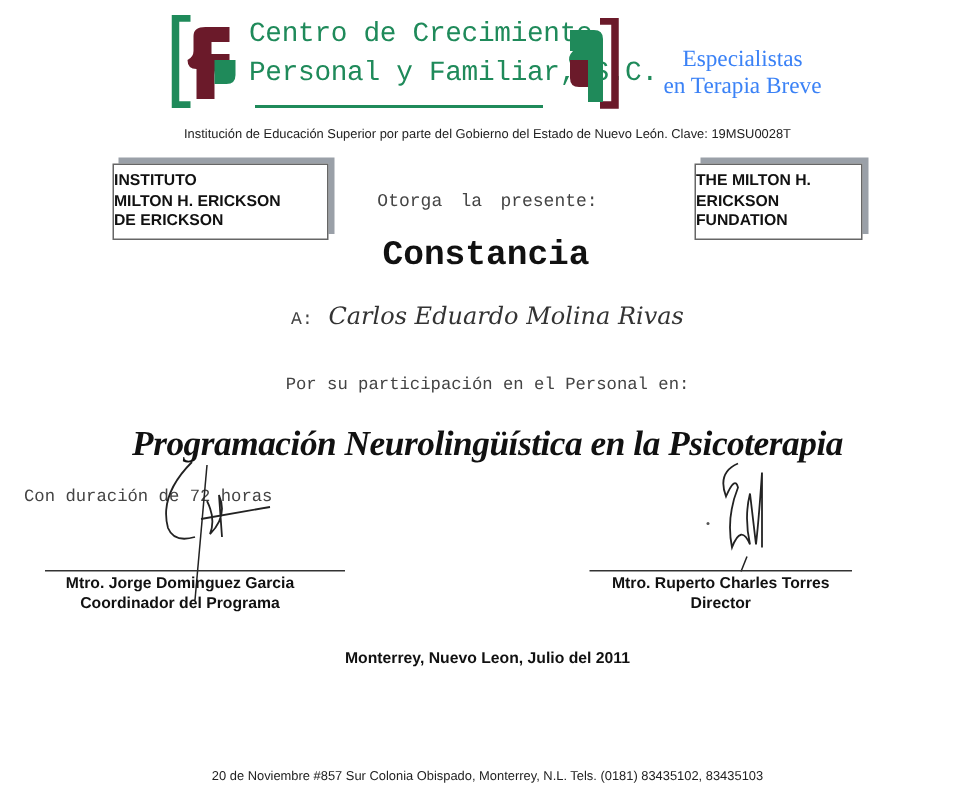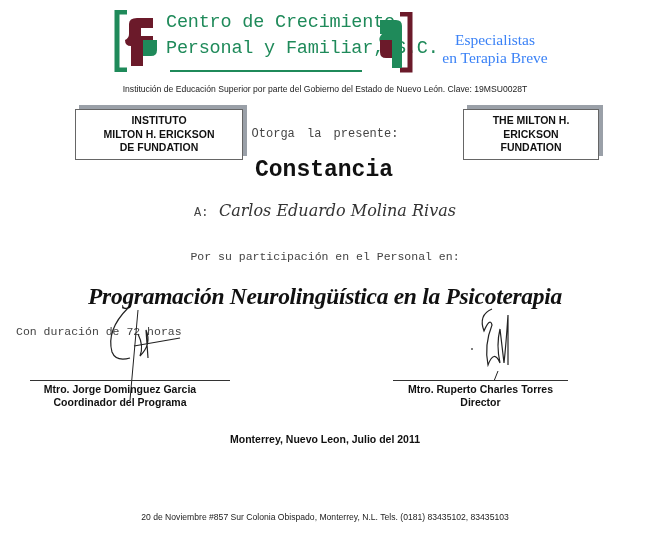--- a/index.html
+++ b/index.html
@@ -2,21 +2,21 @@
 <html><head>
 <meta charset="utf-8">
 <style>
   html, body { margin:0; padding:0; }
   body { width:650px; height:534px; background:#ffffff; position:relative; overflow:hidden; font-family:"Liberation Sans", sans-serif; color:#111; }
   .abs { position:absolute; }
   .logo-text { left:166px; top:10px; color:#1f8a5a; font-family:Liberation Mono, monospace; font-size:18.5px; line-height:26px; letter-spacing:-0.2px; }
   .logo-underline { left:170px; top:70px; width:192px; height:2px; background:#1f8a5a; }
   .tagline { left:430px; top:31px; color:#3b82f6; font-family:"Liberation Serif", serif; font-size:15.5px; line-height:18px; text-align:center; width:130px; }
   .accred { left:0; width:650px; top:84px; text-align:center; font-size:8.6px; color:#222; }
-  .inst-box { background:#fff; border:1px solid #666; box-shadow:4px -4px 0 #9aa0a8; font-weight:bold; font-size:10.5px; line-height:13.5px; text-align:center; padding:4px 12px; }
+  .inst-box { background:#fff; border:1px solid #666; box-shadow:4px -4px 0 #9aa0a8; font-weight:bold; font-size:10.5px; line-height:13.5px; padding:4px 0; }
   .inst-left { left:75px; top:109px; width:142px; }
   .inst-right { left:463px; top:109px; width:110px; }
   .mono { font-family:"Liberation Mono", monospace; color:#444; }
   .otorga { left:0; width:650px; top:127px; text-align:center; font-size:12px; word-spacing:5px; }
   .constancia { left:0; width:648px; top:157px; text-align:center; font-family:"Liberation Mono", monospace; font-weight:bold; font-size:23px; color:#111; }
   .recipient { left:0; width:650px; top:201px; text-align:center; }
   .recipient .a { font-family:"Liberation Mono", monospace; font-size:12px; color:#444; }
   .recipient .name { font-family:"DejaVu Serif", serif; font-style:italic; font-size:16px; color:#333; margin-left:6px; }
   .por { left:0; width:650px; top:250px; text-align:center; font-size:11.5px; }
   .program { left:0; width:650px; top:283px; text-align:center; font-family:"Liberation Serif", serif; font-style:italic; font-weight:bold; font-size:23.5px; color:#111; letter-spacing:-0.3px; }
@@ -48,21 +48,21 @@
 <div class="abs tagline">
   <div>Especialistas</div>
   <div>en Terapia Breve</div>
 </div>
 
 <div class="abs accred">Institución de Educación Superior por parte del Gobierno del Estado de Nuevo León. Clave: 19MSU0028T</div>
 
 <div class="abs inst-box inst-left">
   <div>INSTITUTO</div>
   <div>MILTON H. ERICKSON</div>
-  <div>DE FUNDATION</div>
+  <div>DE ERICKSON</div>
 </div>
 <div class="abs inst-box inst-right">
   <div>THE MILTON H.</div>
   <div>ERICKSON</div>
   <div>FUNDATION</div>
 </div>
 
 <div class="abs mono otorga">Otorga la presente:</div>
 <div class="abs constancia">Constancia</div>
 <div class="abs recipient">

